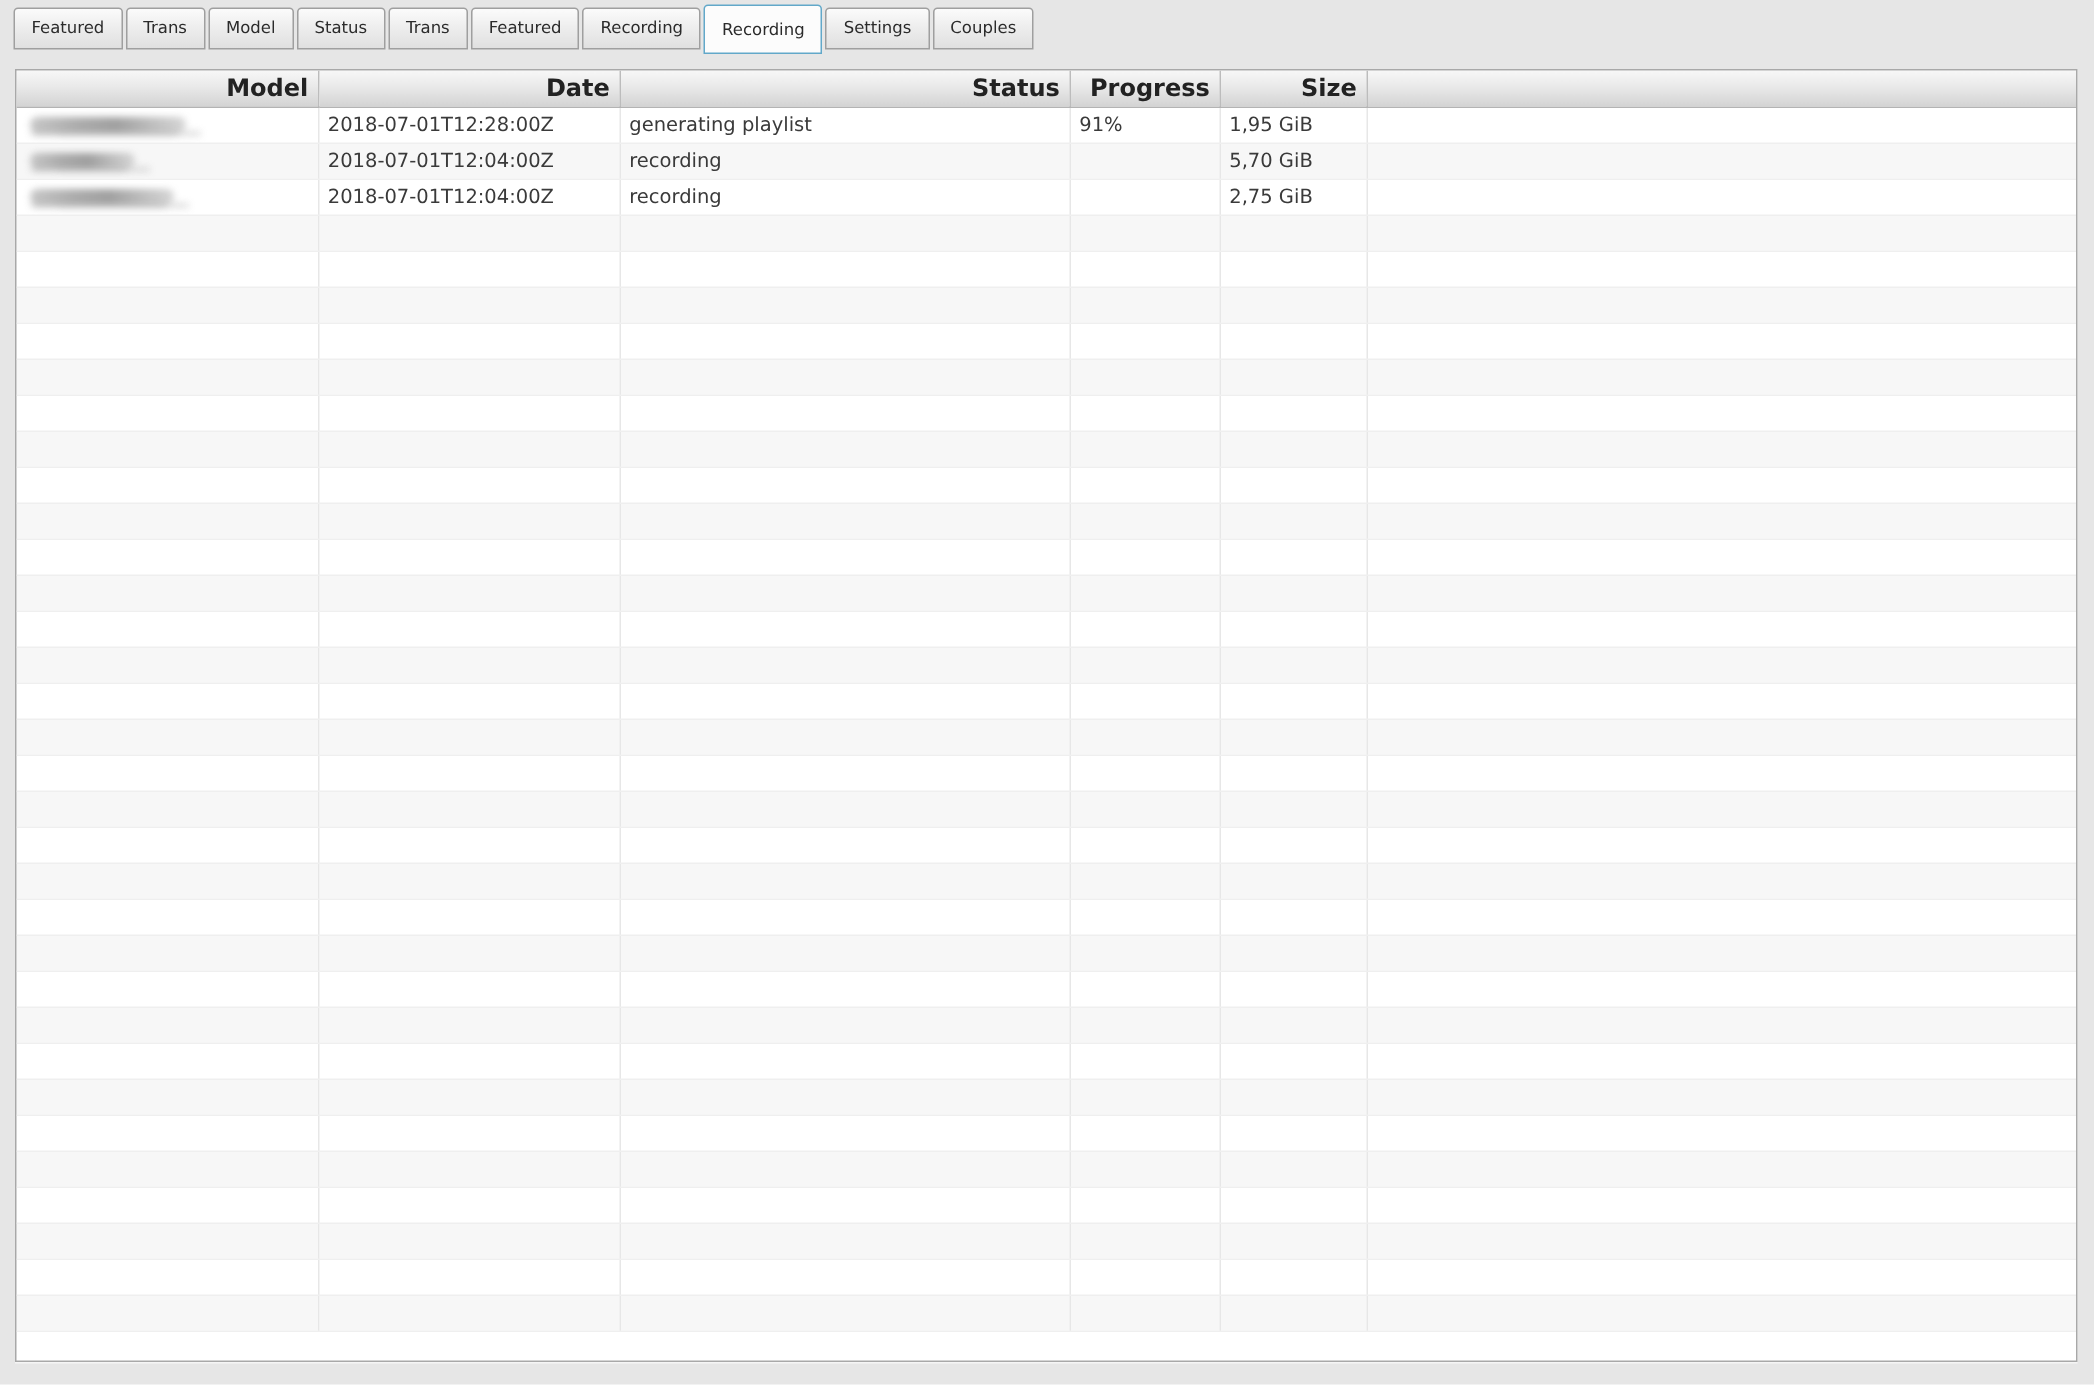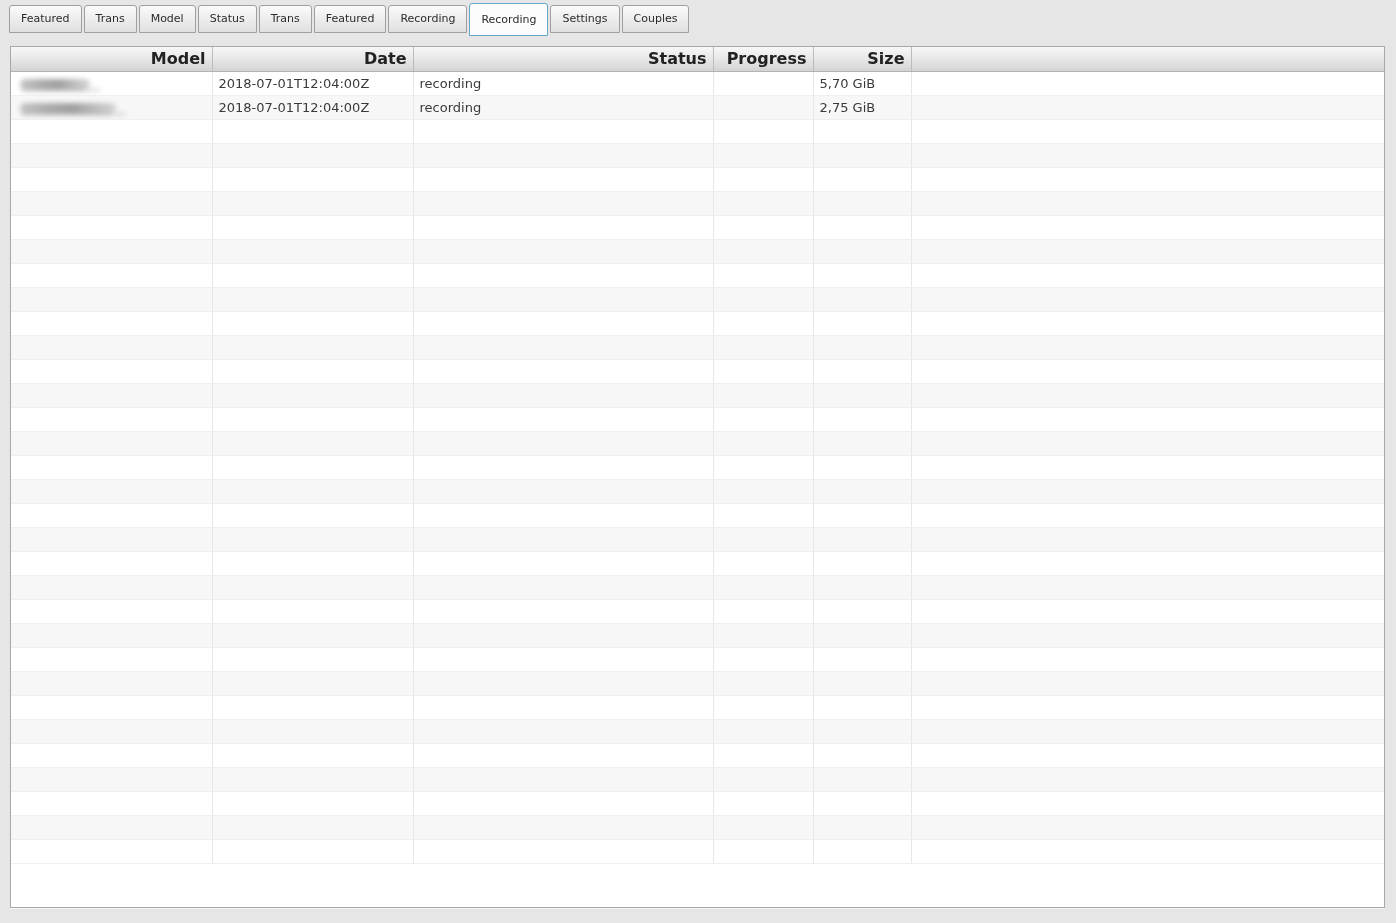--- a/index.html
+++ b/index.html
@@ -119,20 +119,28 @@
           <th>Model</th>
           <th>Date</th>
           <th>Status</th>
           <th>Progress</th>
           <th>Size</th>
           <th></th>
         </tr>
     </thead>
     <tbody id="body-rows">
         <tr>
+          <td><span class="redact" style="width: 104px;"></span></td>
+          <td>2018-07-01T12:28:00Z</td>
+          <td>generating playlist</td>
+          <td>91%</td>
+          <td>1,95 GiB</td>
+          <td></td>
+        </tr>
+        <tr>
           <td><span class="redact" style="width: 70px;"></span></td>
           <td>2018-07-01T12:04:00Z</td>
           <td>recording</td>
           <td></td>
           <td>5,70 GiB</td>
           <td></td>
         </tr>
         <tr>
           <td><span class="redact" style="width: 96px;"></span></td>
           <td>2018-07-01T12:04:00Z</td>

